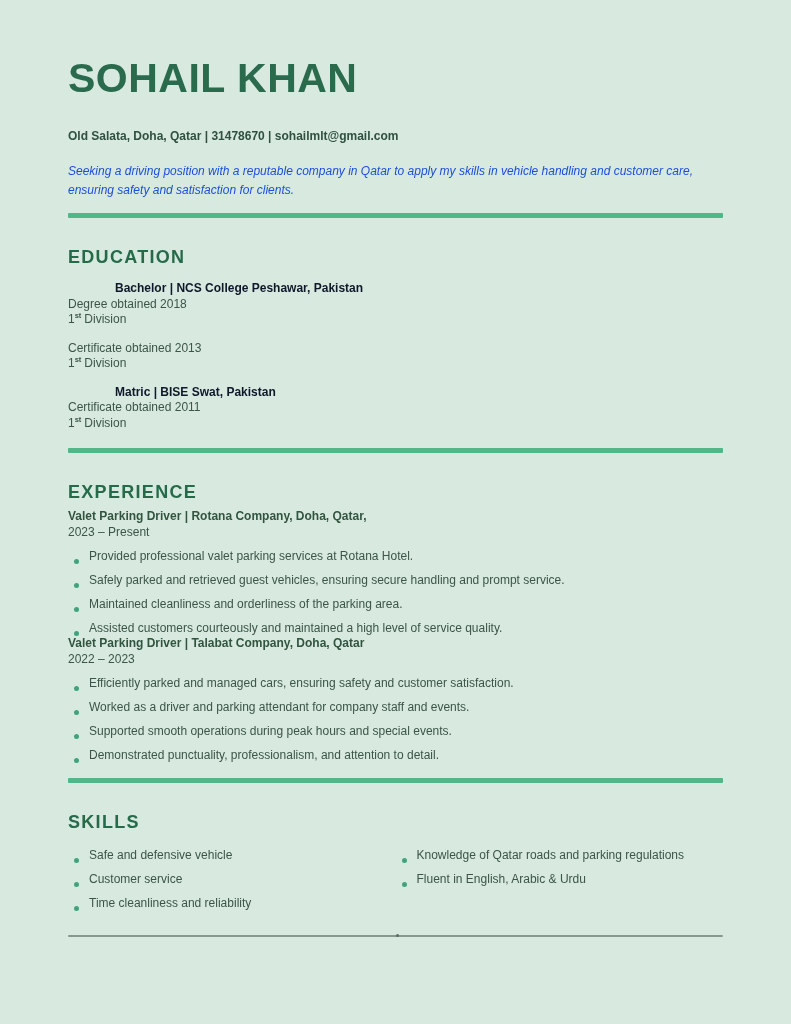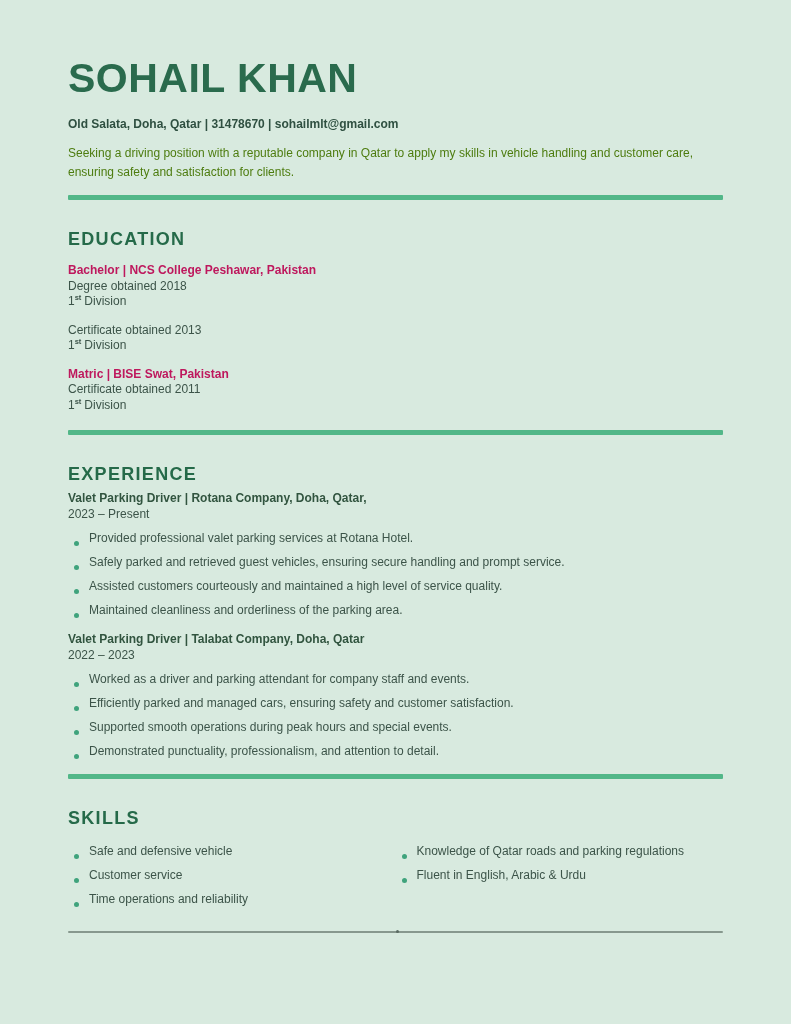--- a/index.html
+++ b/index.html
@@ -9,44 +9,45 @@
     width: 791px; height: 1024px; margin: 0 auto;
     background: #d8eadf; overflow: hidden; position: relative;
   }
   .content { padding: 56px 68px 12px 68px; border-radius: 32px; }
 
   .name {
     font-size: 41px; font-weight: 700; color: #2a6b4d;
     letter-spacing: 0.5px; line-height: 1.1;
   }
   .contact {
-    margin-top: 16px; font-size: 12px; font-weight: 700; color: #2f5041;
+    margin-top: 28px; font-size: 12px; font-weight: 700; color: #2f5041;
   }
   .summary {
-    margin-top: 13px; font-size: 12px; line-height: 1.55; color: #4d7c0f;
+    margin-top: 19px; font-size: 12px; line-height: 1.55; color: #1d4ed8;
     max-width: 655px;
+    font-style: italic;
   }
 
   .divider { height: 5px; background: #52b788; border: none; border-radius: 1px; }
   .divider.d1 { margin-top: 14px; }
   .divider.d2 { margin-top: 17px; }
   .divider.d3 { margin-top: 15px; }
 
   .section-heading {
     font-size: 18px; font-weight: 700; color: #256a49;
     letter-spacing: 1.3px; margin-top: 28px; line-height: 22px;
   }
 
   .edu-entry { margin-top: 13px; font-size: 12px; line-height: 15.5px; color: #3c5449; }
-  .entry-title { font-weight: 700; color: #be185d; }
+  .entry-title { font-weight: 700; color: #0f172a; margin-left: 47px; }
   sup { font-size: 7.5px; vertical-align: super; line-height: 0; font-weight: bold; }
   .division-rest { margin-left: 3px; }
 
   .job { margin-top: 6px; font-size: 12px; color: #3c5449; }
-  .job + .job { margin-top: 14px; }
+  .job + .job { margin-top: 0; }
   .job-title { font-weight: 700; color: #31543f; line-height: 15.5px; }
   .job-dates { line-height: 15.5px; }
 
   ul.bullets { list-style: none; margin-top: 6px; }
   li.bullet { display: flex; align-items: flex-end; margin-top: 8.5px; line-height: 15.5px; font-size: 12px; color: #3c5449; }
   .dot {
     width: 5px; height: 5px; border-radius: 50%; background: #3fa37c;
     flex: 0 0 auto; margin: 5px 10px 0 6px;
   }
   .bullet-text { flex: 1; }
@@ -109,40 +110,40 @@
           <li class="bullet">
               <span class="dot"></span>
               <span class="bullet-text">Provided professional valet parking services at Rotana Hotel.</span>
             </li>
           <li class="bullet">
               <span class="dot"></span>
               <span class="bullet-text">Safely parked and retrieved guest vehicles, ensuring secure handling and prompt service.</span>
             </li>
           <li class="bullet">
               <span class="dot"></span>
-              <span class="bullet-text">Assisted customers courteously and maintained a high level of service quality.</span>
+              <span class="bullet-text">Maintained cleanliness and orderliness of the parking area.</span>
             </li>
           <li class="bullet">
               <span class="dot"></span>
-              <span class="bullet-text">Maintained cleanliness and orderliness of the parking area.</span>
+              <span class="bullet-text">Assisted customers courteously and maintained a high level of service quality.</span>
             </li>
         </ul>
       </div>
 
       <div class="job">
         <div class="job-title">Valet Parking Driver | Talabat Company, Doha, Qatar</div>
         <div class="job-dates">2022 – 2023</div>
         <ul class="bullets">
           <li class="bullet">
               <span class="dot"></span>
-              <span class="bullet-text">Worked as a driver and parking attendant for company staff and events.</span>
+              <span class="bullet-text">Efficiently parked and managed cars, ensuring safety and customer satisfaction.</span>
             </li>
           <li class="bullet">
               <span class="dot"></span>
-              <span class="bullet-text">Efficiently parked and managed cars, ensuring safety and customer satisfaction.</span>
+              <span class="bullet-text">Worked as a driver and parking attendant for company staff and events.</span>
             </li>
           <li class="bullet">
               <span class="dot"></span>
               <span class="bullet-text">Supported smooth operations during peak hours and special events.</span>
             </li>
           <li class="bullet">
               <span class="dot"></span>
               <span class="bullet-text">Demonstrated punctuality, professionalism, and attention to detail.</span>
             </li>
         </ul>
@@ -159,21 +160,21 @@
             <li class="bullet">
                 <span class="dot"></span>
                 <span class="bullet-text">Safe and defensive vehicle</span>
               </li>
             <li class="bullet">
                 <span class="dot"></span>
                 <span class="bullet-text">Customer service</span>
               </li>
             <li class="bullet">
                 <span class="dot"></span>
-                <span class="bullet-text">Time operations and reliability</span>
+                <span class="bullet-text">Time cleanliness and reliability</span>
               </li>
           </ul>
         </div>
         <div class="skills-col">
           <ul class="bullets">
             <li class="bullet">
                 <span class="dot"></span>
                 <span class="bullet-text">Knowledge of Qatar roads and parking regulations</span>
               </li>
             <li class="bullet">

